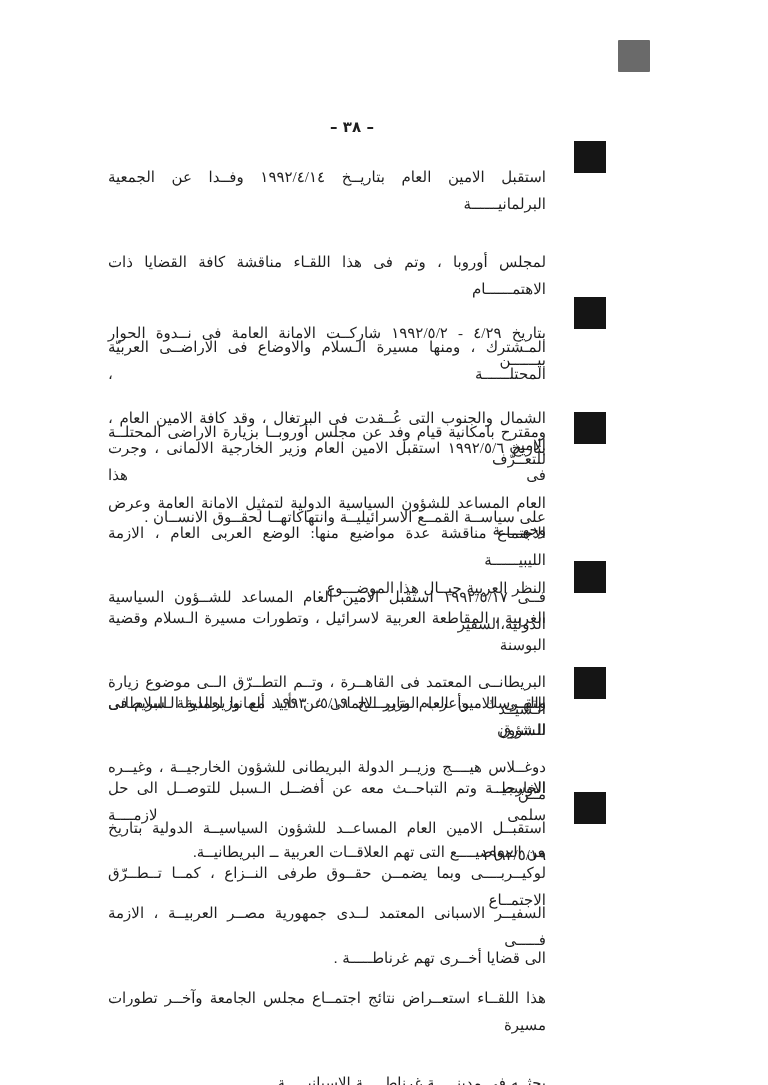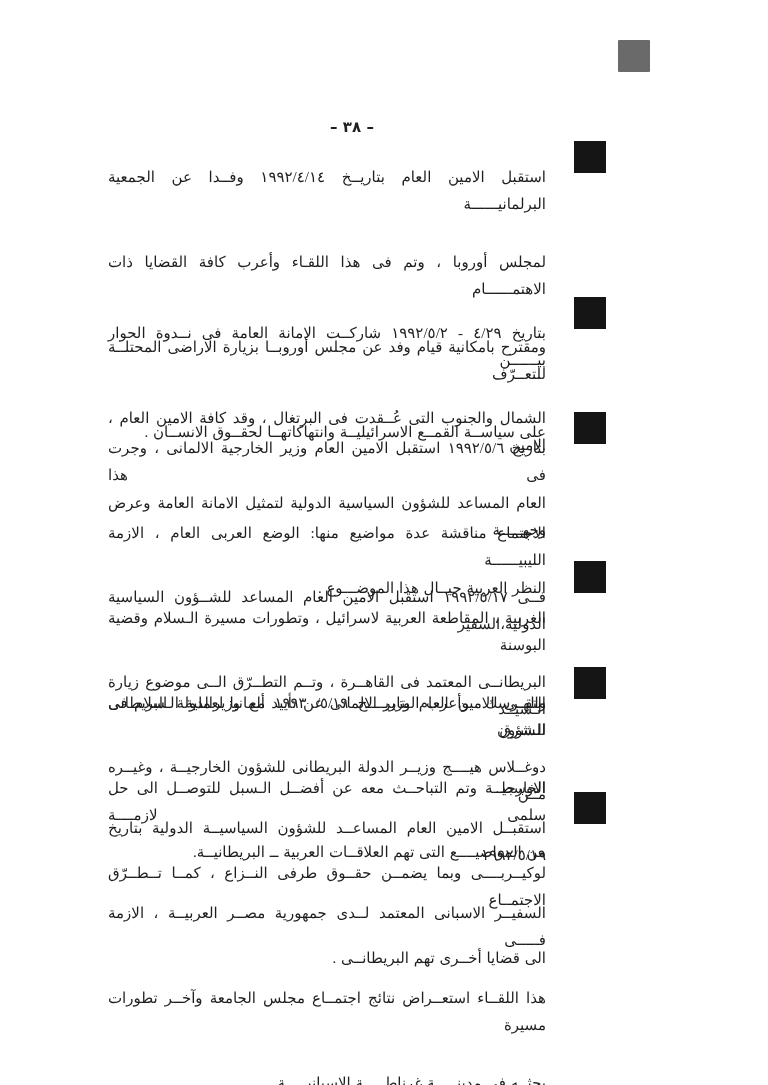--- a/index.html
+++ b/index.html
@@ -82,21 +82,22 @@
 
 <div class="page">
 
   <div class="scan-speck"></div>
 
   <div class="page-number">– ٣٨ –</div>
 
   <div class="para" id="p1">
     <span class="bullet"></span>
     <div class="pline">استقبل الامين العام  بتاريــخ ١٩٩٢/٤/١٤   وفــدا عن الجمعية البرلمانيــــــة</div>
-    <div class="pline">لمجلس أوروبا ،  وتم فى هذا اللقـاء  وأعرب كافة القضايا  ذات الاهتمــــــام</div>
+    <div class="pline">لمجلس أوروبا ،  وتم فى هذا اللقـاء  مناقشة كافة القضايا  ذات الاهتمــــــام</div>
+    <div class="pline">المـشترك ،  ومنها مسيرة الـسلام والاوضاع فى الاراضــى العربيّة المحتلــــــة ،</div>
     <div class="pline">ومقترح بامكانية قيام وفد عن مجلس أوروبــا  بزيارة الاراضى المحتلــة للتعــرّف</div>
     <div class="pline last">على سياســة القمــع الاسرائيليــة وانتهاكاتهــا  لحقــوق الانســان .</div>
   </div>
 
   <div class="para" id="p2">
     <span class="bullet"></span>
     <div class="pline">بتاريخ ٤/٢٩ -  ١٩٩٢/٥/٢   شاركــت الامانة العامة فى نــدوة الحوار بيــــــن</div>
     <div class="pline">الشمال والجنوب التى عُــقدت فى البرتغال ،   وقد كافة الامين العام ،  الامين</div>
     <div class="pline">العام المساعد للشؤون السياسية الدولية لتمثيل الامانة العامة وعرض وجهـــــة</div>
     <div class="pline last">النظر العربية حيــال هذا  الموضـــوع .</div>
@@ -117,21 +118,21 @@
     <div class="pline">البريطانــى المعتمد فى القاهــرة ،   وتــم التطــرّق   الــى موضوع زيارة الـسيــد</div>
     <div class="pline">دوغــلاس  هيــــج   وزيــر الدولة البريطانى للشؤون الخارجيــة ،   وغيــره مــن</div>
     <div class="pline last">من المواضيــــع   التى تهم العلاقــات العربية ــ البريطانيــة.</div>
   </div>
 
   <div class="para" id="p5">
     <span class="bullet"></span>
     <div class="pline">التقــى الامين العام  بتاريــــخ  ٥/١٩/ ١٩٩٣   مع وزيرالدولة البريطانى للشؤون</div>
     <div class="pline">الخارجيــة وتم التباحــث معه عن أفضــل الـسبل للتوصــل الى حل سلمى لازمــــة</div>
     <div class="pline">لوكيــربــــى    وبما يضمــن حقــوق طرفى النــزاع ،   كمــا  تــطــرّق   الاجتمــاع</div>
-    <div class="pline last">الى قضايا  أخــرى تهم البريطانــى .</div>
+    <div class="pline last">الى قضايا  أخــرى تهم غرناطـــــة .</div>
   </div>
 
   <div class="para" id="p6">
     <span class="bullet"></span>
     <div class="pline">استقبــل الامين العام المساعــد للشؤون السياسيــة  الدولية بتاريخ  ١٩٩٢/٥/١٩</div>
     <div class="pline">السفيــر الاسبانى  المعتمد   لــدى جمهورية مصــر العربيــة   ،   الازمة  فـــــى</div>
     <div class="pline">هذا اللقــاء  استعــراض  نتائج اجتمــاع مجلس الجامعة   وآخــر  تطورات مسيرة</div>
     <div class="pline last">بحثــه فى مدينـــــة غرناطـــــة  الاسبانيـــــة .</div>
   </div>
 

